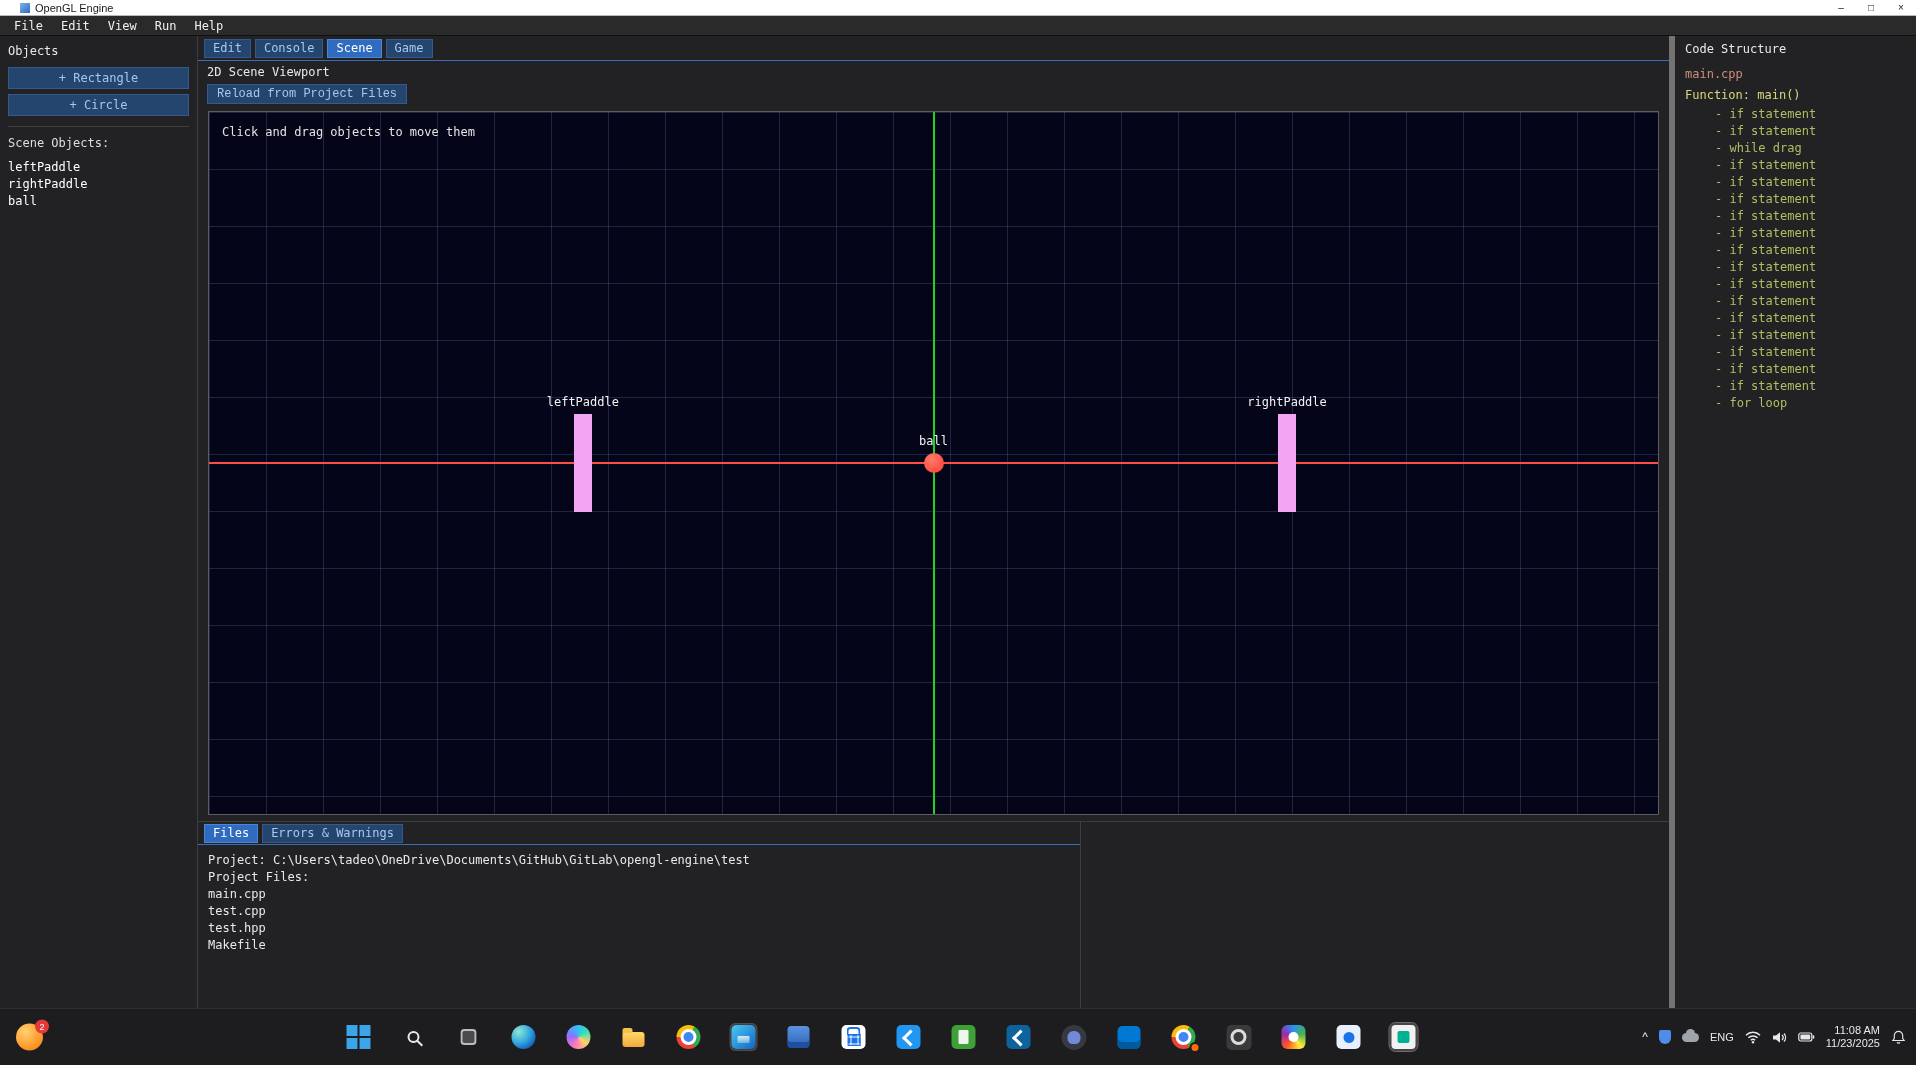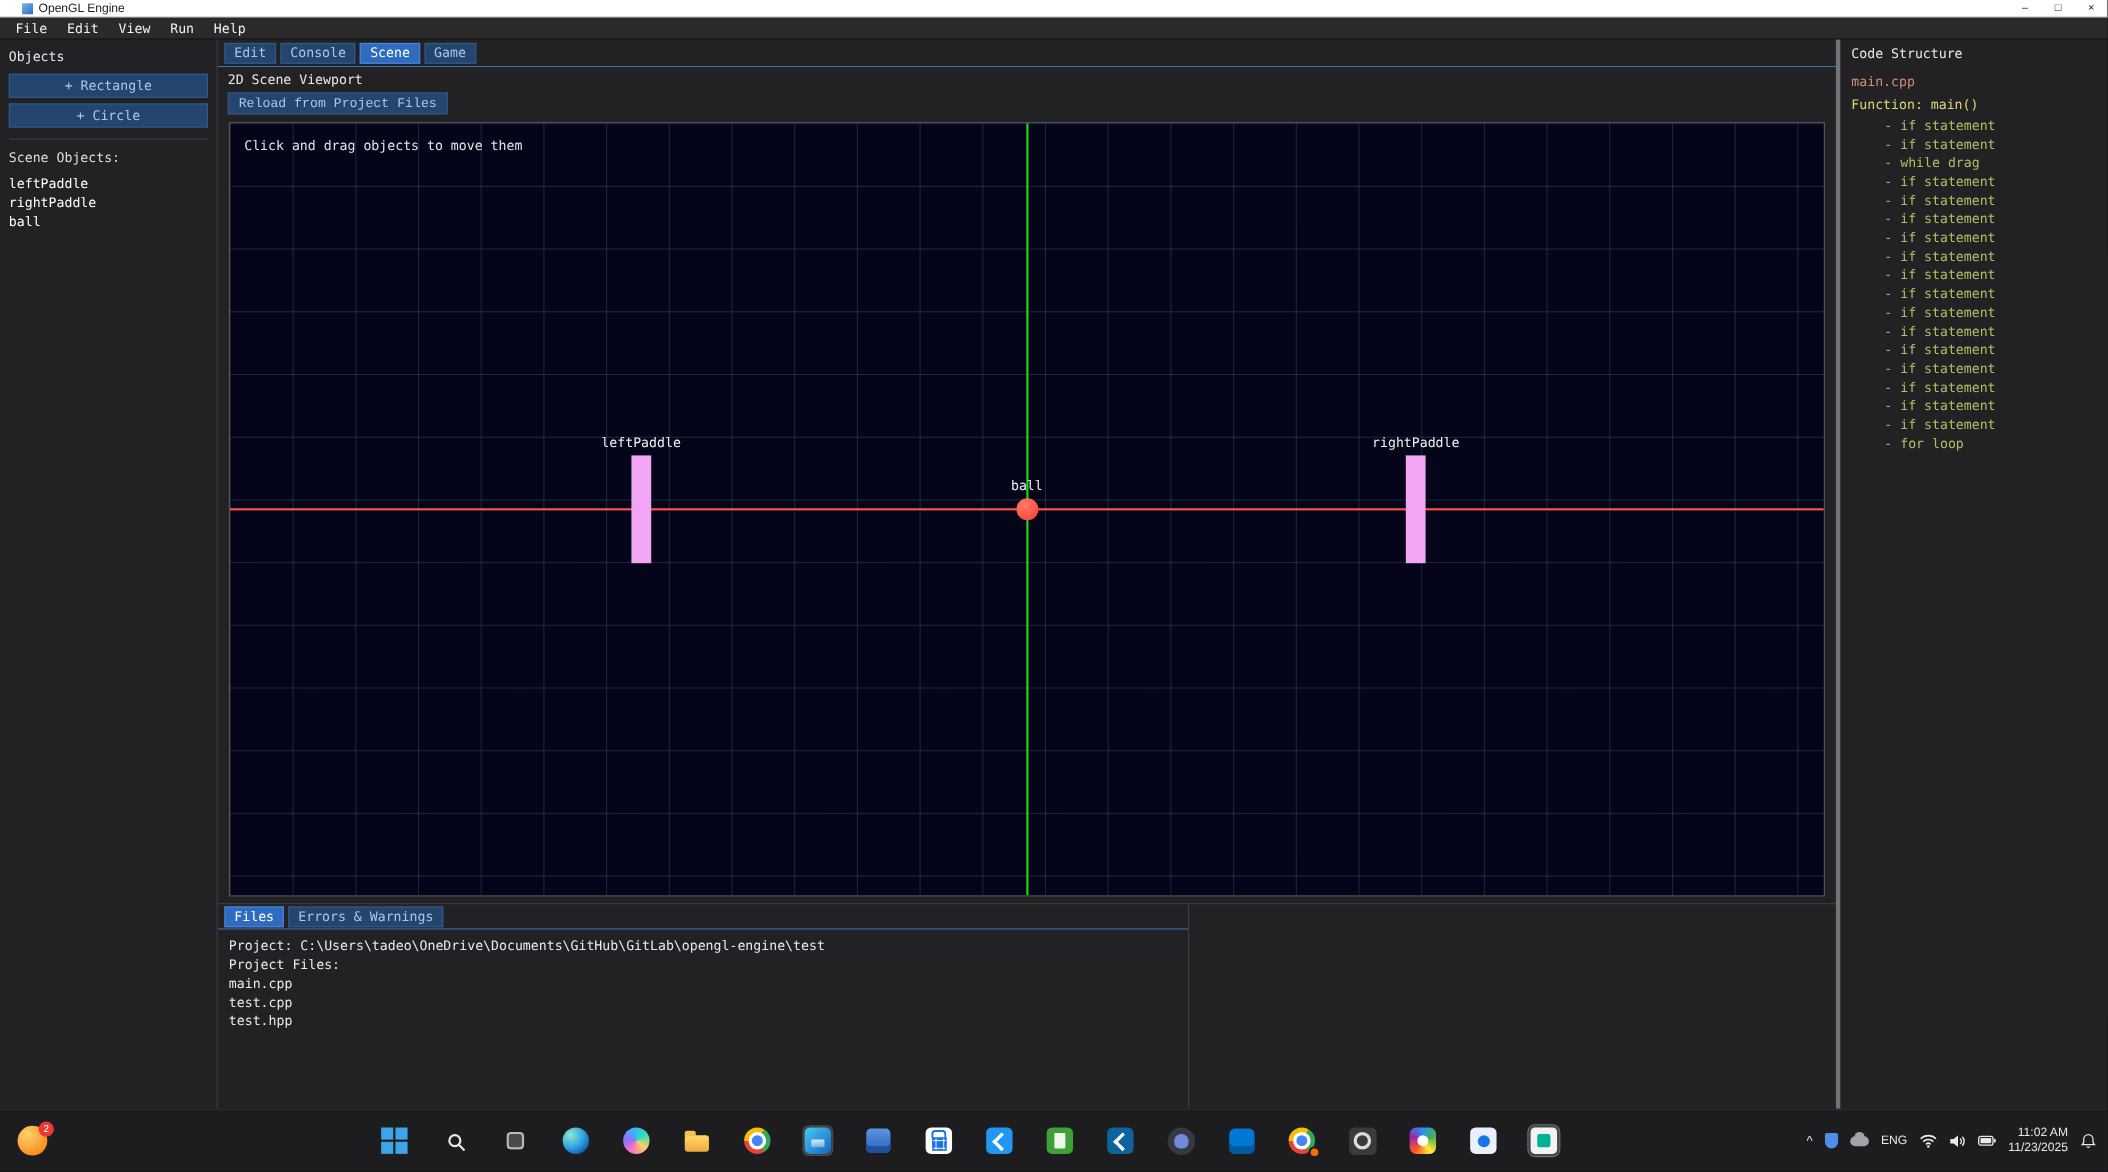--- a/index.html
+++ b/index.html
@@ -80,21 +80,21 @@
   .files-content { padding:7px 10px; font-size:12px; line-height:17px; color:#e9e9e9; }
   .project-path { margin-bottom:0; }
   .files-list { list-style:none; margin:0; }
   .files-list li { cursor:pointer; }
   .props-panel { flex:1; padding:7px 10px; font-size:12px; line-height:17px; }
   .prop-title { color:#d78d49; margin-bottom:1px; }
   .prop-status { color:#9a9a9a; }
   .prop-hint { color:#e9e9e9; }
 
   
-  .right-sidebar { width:247px; border-left:4px solid #737373; padding:6px 10px; font-size:12px; }
+  .right-sidebar { width:247px; border-left:6px solid #737373; padding:6px 10px; font-size:12px; }
   .cs-title { color:#e9e9e9; margin-bottom:11px; }
   .cs-file { color:#ce9178; margin-bottom:7px; }
   .cs-function { color:#d8d87a; margin-bottom:4px; }
   .cs-list { list-style:none; padding-left:30px; color:#b4bd62; line-height:17px; }
   .cs-list li { cursor:pointer; }
 
   
   .taskbar { height:57px; background:#1d1d1f; border-top:1px solid #2e2e31; position:relative; }
   .widgets { position:absolute; left:16px; top:50%; transform:translateY(-50%);
              width:27px; height:27px; border-radius:50%; cursor:pointer;
@@ -256,20 +256,21 @@
             <div class="project-path">Project: C:\Users\tadeo\OneDrive\Documents\GitHub\GitLab\opengl-engine\test</div>
             <div>Project Files:</div>
             <ul class="files-list">
 
                 <li>main.cpp</li>
 
                 <li>test.cpp</li>
 
                 <li>test.hpp</li>
 
+                <li>Makefile</li>
               </ul>
           </div>
         </div>
       </div>
     </div>
 
     <div class="right-sidebar">
       <div class="cs-title">Code Structure</div>
       <div class="cs-file">main.cpp</div>
       <div class="cs-function">Function: main()</div>
@@ -403,21 +404,21 @@
         <path d="M1 4.5h3l4-3.2v10.4l-4-3.2H1z" fill="#e8e8e8"></path>
         <path d="M10 4a3.6 3.6 0 0 1 0 5" stroke="#e8e8e8" fill="none" stroke-width="1.3"></path>
         <path d="M12 2.5a6 6 0 0 1 0 8" stroke="#e8e8e8" fill="none" stroke-width="1.3"></path>
       </svg>
       <svg width="17" height="12" viewBox="0 0 17 12">
         <rect x="0.8" y="2" width="13" height="8" rx="2" stroke="#e8e8e8" fill="none" stroke-width="1.2"></rect>
         <rect x="2.4" y="3.6" width="9.8" height="4.8" rx="1" fill="#e8e8e8"></rect>
         <rect x="14.6" y="4.3" width="1.7" height="3.4" rx="0.8" fill="#e8e8e8"></rect>
       </svg>
       <div class="clock">
-        <span>11:02 AM</span>
+        <span>11:08 AM</span>
         <span>11/23/2025</span>
       </div>
       <svg width="15" height="15" viewBox="0 0 16 16">
         <path d="M8 1.5a4.5 4.5 0 0 0-4.5 4.5v3.2L2 11.2h12l-1.5-2V6A4.5 4.5 0 0 0 8 1.5z" stroke="#e8e8e8" fill="none" stroke-width="1.2"></path>
         <path d="M6.5 13a1.6 1.6 0 0 0 3 0" stroke="#e8e8e8" fill="none" stroke-width="1.2"></path>
       </svg>
     </div>
   </div>
 </div>
 

